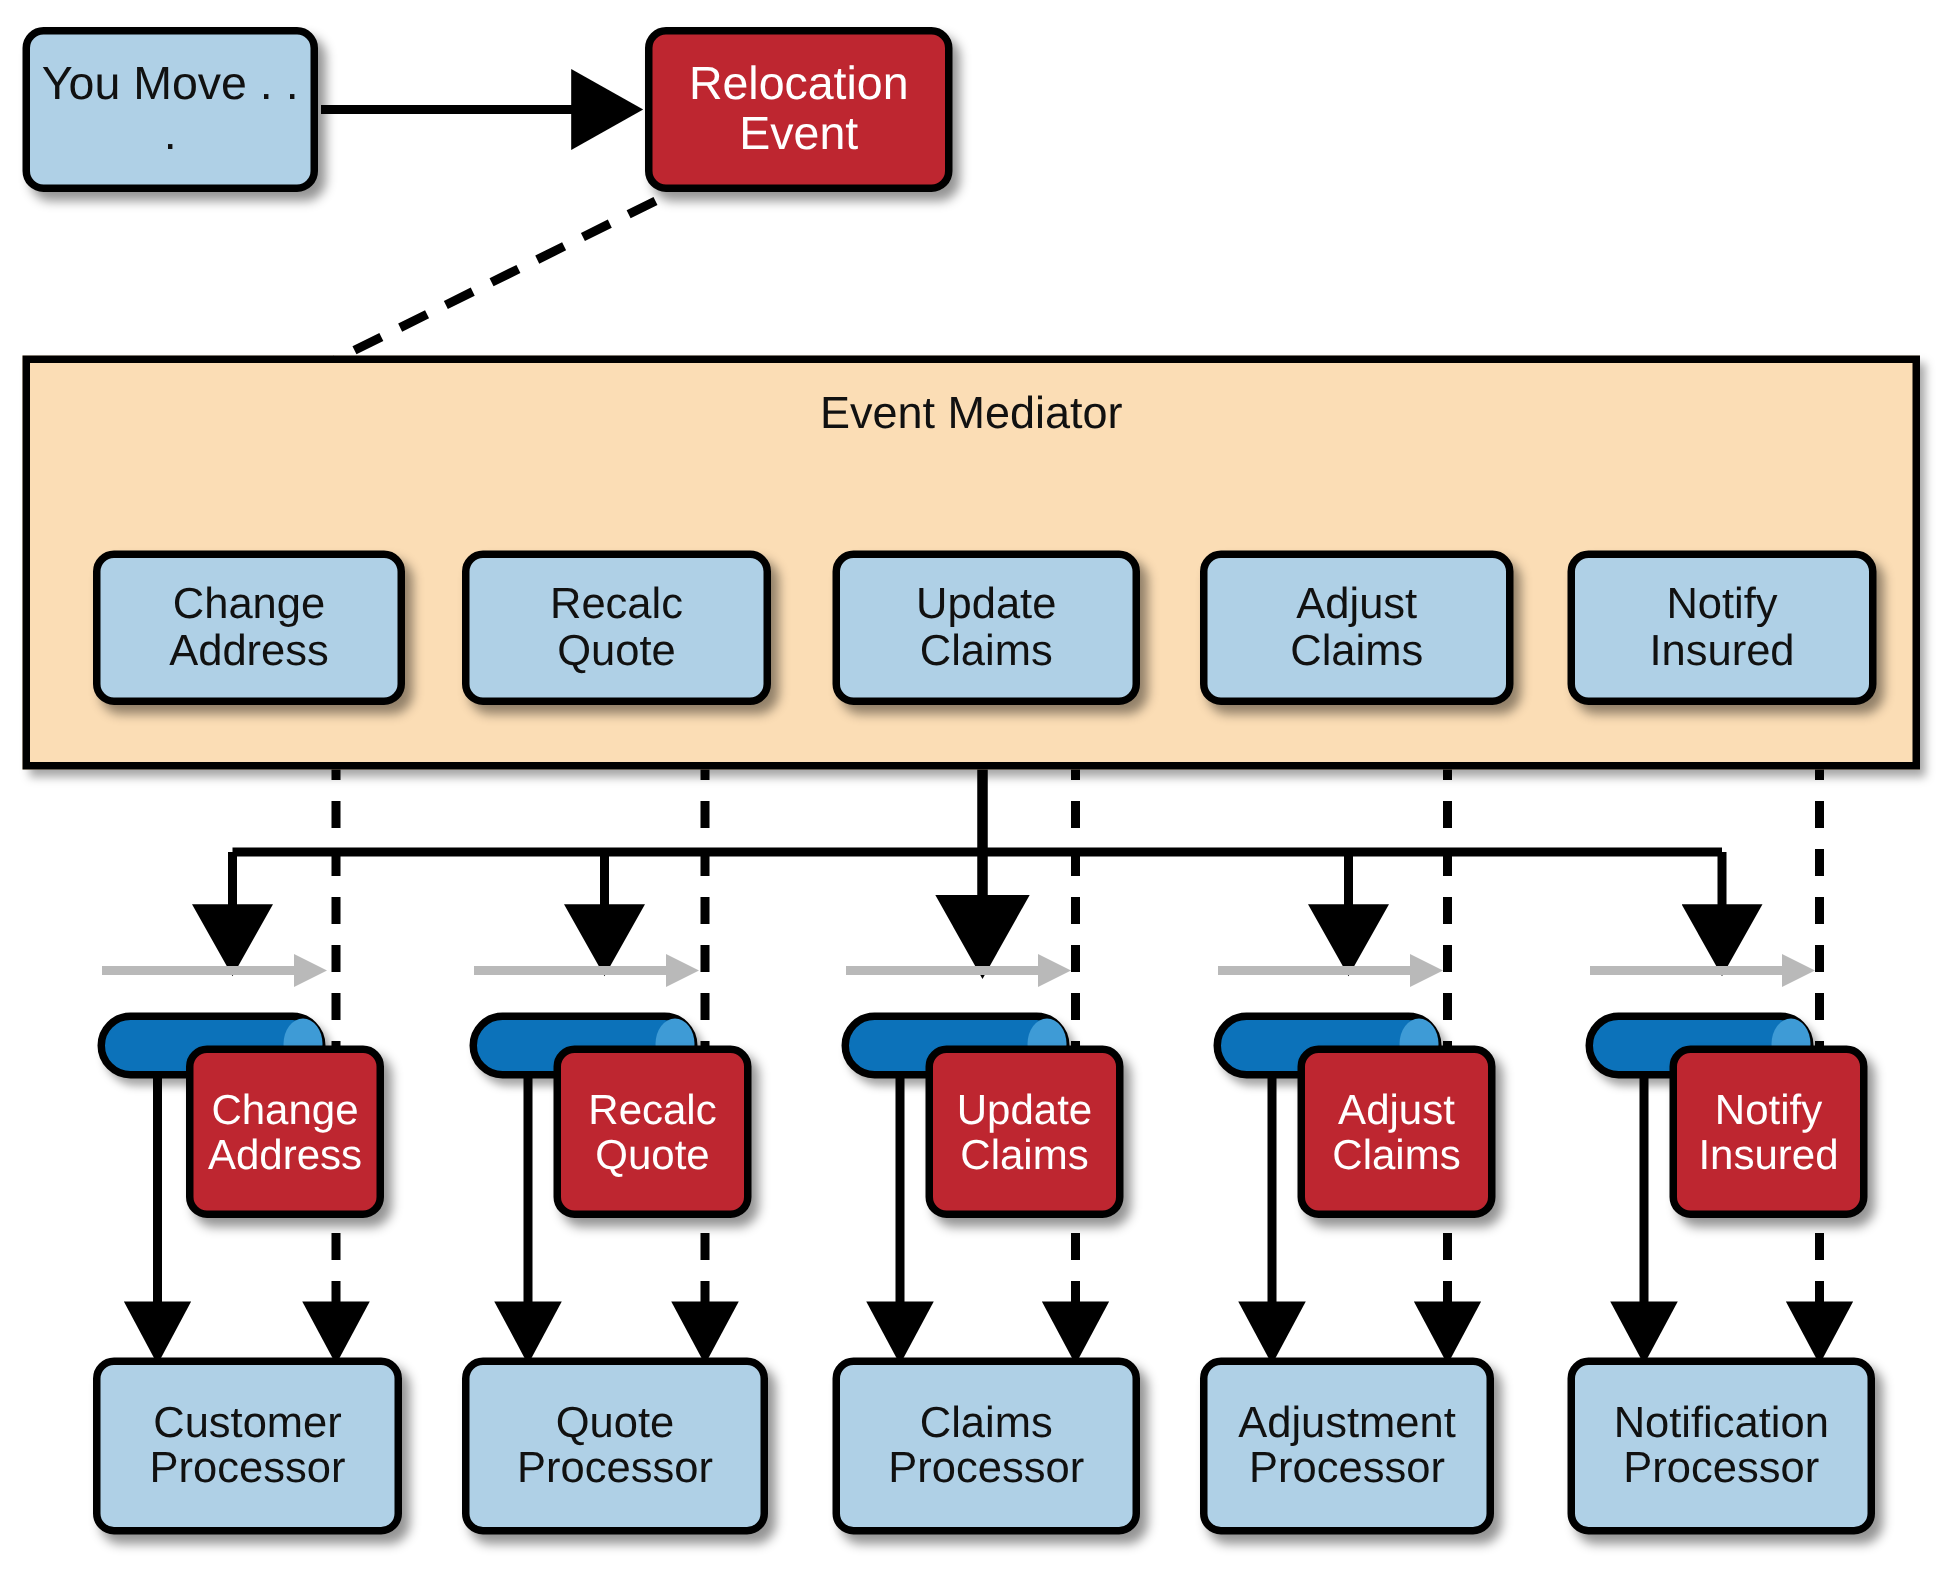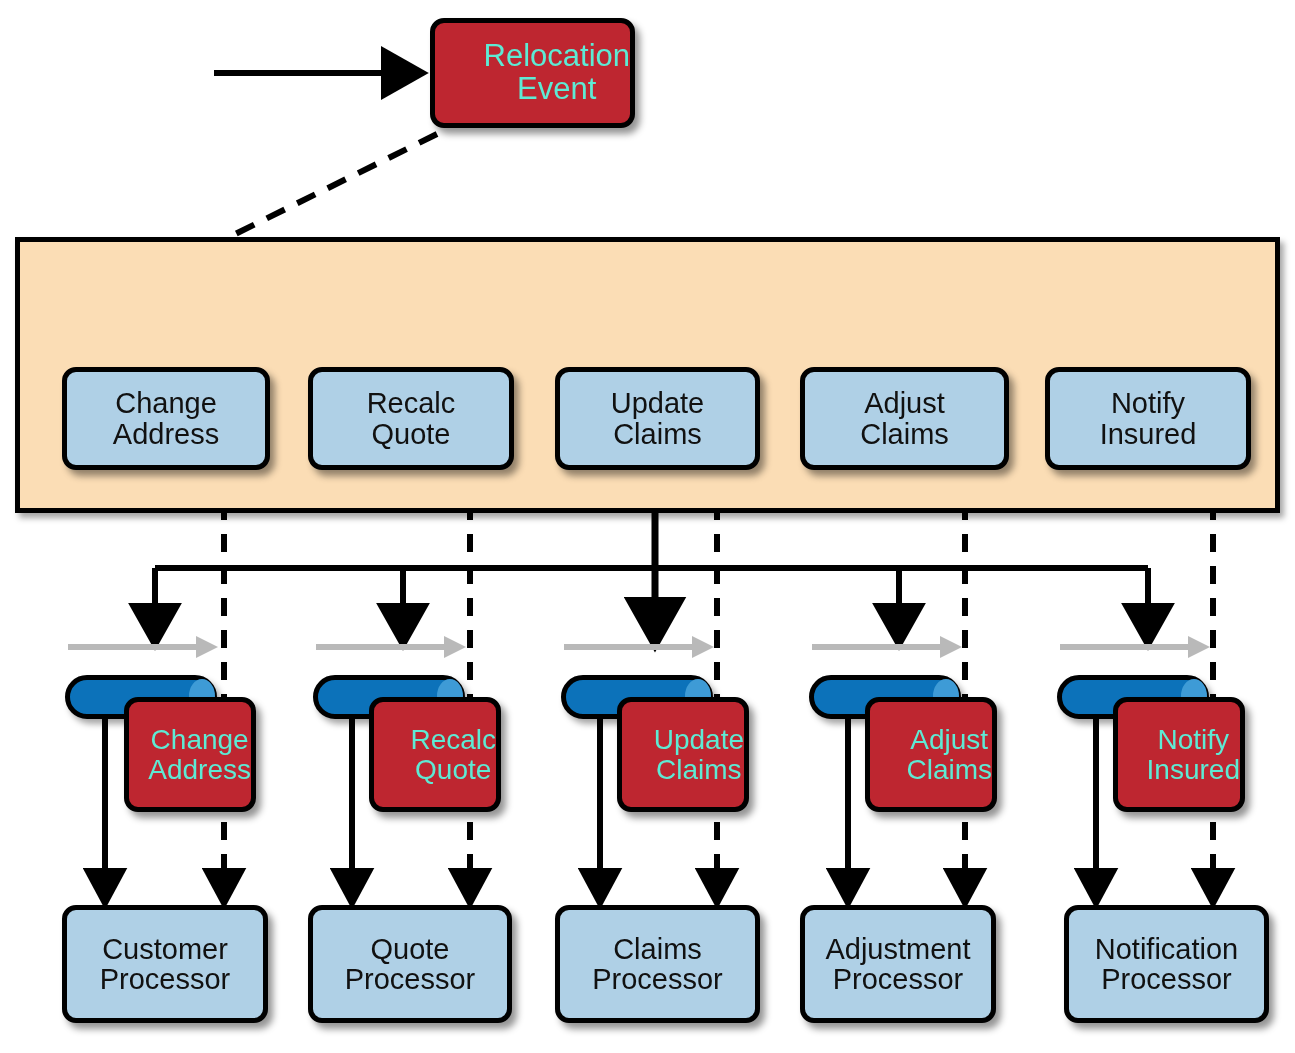--- a/index.html
+++ b/index.html
@@ -9,21 +9,21 @@
   svg#wires{position:absolute;left:0;top:0;width:1295px;height:1053px;}
 
   .node{position:absolute;box-sizing:border-box;
         display:flex;align-items:center;justify-content:center;
         text-align:center;line-height:1.05;
         border:5px solid #000;border-radius:14px;
         box-shadow:5px 6px 7px rgba(0,0,0,.42);}
   .node span{display:block;white-space:pre-line;}
 
   .blue{background:#AFD0E6;color:#111;}
-  .red{background:#BE2630;color:#5eead4;justify-content:flex-end;}
+  .red{background:#BE2630;color:#ffffff;}
 
   .t-lg{font-size:31px;}
   .t-md{font-size:29px;}
   .t-sm{font-size:28px;}
 
   #mediator{position:absolute;left:15px;top:237px;width:1265px;height:276px;
             background:#FBDDB5;border:5px solid #000;box-sizing:border-box;
             box-shadow:4px 5px 6px rgba(0,0,0,.35);}
   #mediator-title{position:absolute;left:0;top:259px;width:1295px;
                   text-align:center;font-size:30px;color:#111;}
@@ -100,27 +100,31 @@
 
     <g>
       <line x1="105" y1="712" x2="105" y2="900" stroke="#000" stroke-width="6" marker-end="url(#ahb)"></line>
       <line x1="352" y1="712" x2="352" y2="900" stroke="#000" stroke-width="6" marker-end="url(#ahb)"></line>
       <line x1="600" y1="712" x2="600" y2="900" stroke="#000" stroke-width="6" marker-end="url(#ahb)"></line>
       <line x1="848" y1="712" x2="848" y2="900" stroke="#000" stroke-width="6" marker-end="url(#ahb)"></line>
       <line x1="1096" y1="712" x2="1096" y2="900" stroke="#000" stroke-width="6" marker-end="url(#ahb)"></line>
     </g>
   </svg>
 
+  <div class="node blue t-lg" style="left:15px;top:18px;width:197px;height:110px;">
+    <span>You Move . . .</span>
+  </div>
 
   <div class="node red t-lg" style="left:430px;top:18px;width:205px;height:110px;">
     <span>Relocation
 Event</span>
   </div>
 
   <div id="mediator"></div>
+  <div id="mediator-title">Event Mediator</div>
 
   <div class="node blue t-md" style="left:62px;top:367px;width:208px;height:103px;">
     <span>Change
 Address</span>
   </div>
   <div class="node blue t-md" style="left:308px;top:367px;width:206px;height:103px;">
     <span>Recalc
 Quote</span>
   </div>
   <div class="node blue t-md" style="left:555px;top:367px;width:205px;height:103px;">
@@ -205,18 +209,18 @@
 Processor</span>
   </div>
   <div class="node blue t-md" style="left:555px;top:905px;width:205px;height:118px;">
     <span>Claims
 Processor</span>
   </div>
   <div class="node blue t-md" style="left:800px;top:905px;width:196px;height:118px;">
     <span>Adjustment
 Processor</span>
   </div>
-  <div class="node blue t-md" style="left:1045px;top:905px;width:205px;height:118px;margin-left:19px;">
+  <div class="node blue t-md" style="left:1045px;top:905px;width:205px;height:118px;">
     <span>Notification
 Processor</span>
   </div>
 
 </div>
 
 </body></html>

